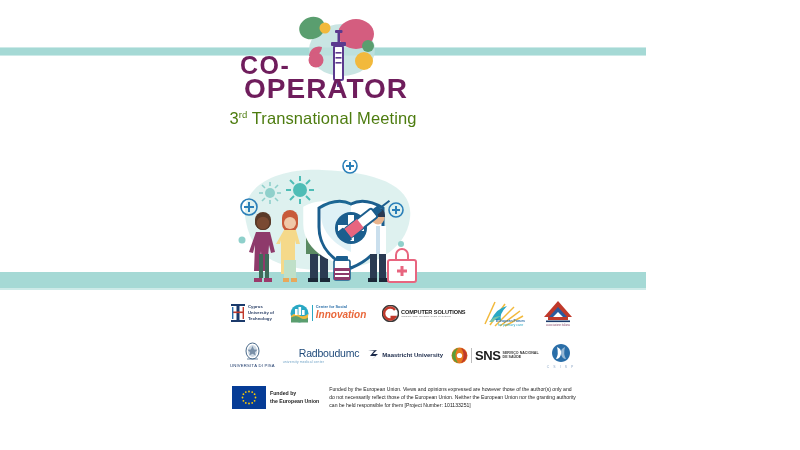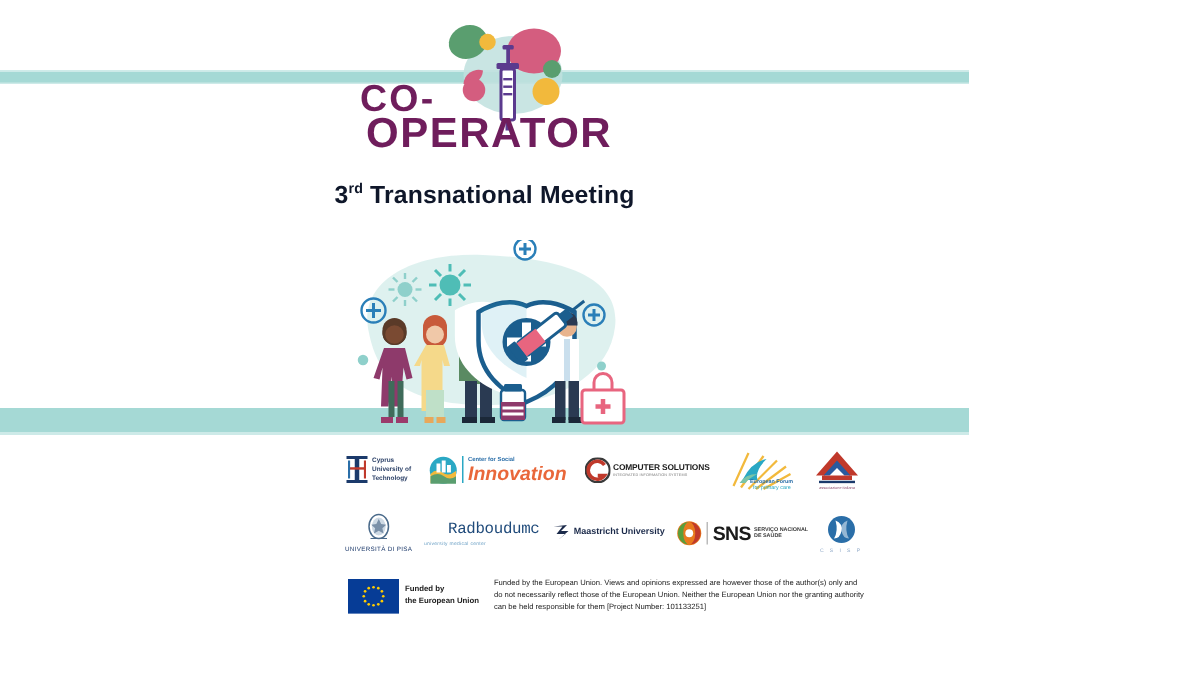--- a/index.html
+++ b/index.html
@@ -45,25 +45,24 @@
     height: 96px;
   }
   .logo-svg { display: block; margin: 0 auto; }
 
   
   .title-block {
     position: absolute;
     left: 0; right: 0;
     top: 108px;
     text-align: center;
-    color: #0f172a;
-    font-weight: bold;
+    color: #4d7c0f;
+    font-weight: normal;
     line-height: 1.28;
     letter-spacing: .1px;
-    margin-top: 12px;
   }
   .title-line1 { font-size: 16.5px; }
   .title-line1 sup { font-size: 9.5px; vertical-align: super; }
   .title-line2 { font-size: 16.5px; }
 
   
   .hero {
     position: absolute;
     left: 0; right: 0;
     top: 160px;
@@ -100,32 +99,32 @@
     margin-left: 2px;
     text-align: left;
   }
   .csi-bar {
     border-left: 1px solid #2aa8c4;
     padding-left: 3px;
     margin-left: 3px;
     text-align: left;
   }
   .csi-small { font-size: 3.9px; color: #2a6ea8; font-weight: bold; line-height: 1.2; }
-  .csi-big { font-size: 13px; color: #e9673a; font-weight: bold; line-height: 1.05; font-style: italic; }
+  .csi-big { font-size: 10px; color: #e9673a; font-weight: bold; line-height: 1.05; font-style: italic; }
   .cs-txt { margin-left: 2px; text-align: left; }
   .cs-big { font-size: 5.6px; font-weight: bold; color: #1b1b1b; letter-spacing: -.1px; }
   .cs-small { font-size: 2.5px; color: #777; letter-spacing: .1px; }
   .unipi-txt {
     font-size: 4.2px;
     color: #1d3a6b;
     letter-spacing: .2px;
     margin-top: 1px;
     text-align: center;
   }
-  .radboud-big { font-size: 10.5px; color: #1f4a7a; letter-spacing: -.2px; font-family: Liberation Mono, monospace; margin-left: 16px; }
+  .radboud-big { font-size: 10.5px; color: #1f4a7a; letter-spacing: -.2px; font-family: Liberation Sans, sans-serif; margin-left: 16px; }
   .radboud-sub { font-size: 3.3px; color: #6a9fc4; letter-spacing: .2px; margin-top: 1px; }
   .maas-txt { font-size: 6px; font-weight: bold; color: #1b2a4a; margin-left: 3px; }
   .sns-big { font-size: 13px; font-weight: bold; color: #1b1b1b; letter-spacing: -.4px; text-align: right; }
   .sns-sub { font-size: 3.6px; font-weight: bold; color: #3a3a3a; line-height: 1.15; margin-left: 2px; text-align: left; }
   .sns-div { border-left: 1px solid #bbb; height: 15px; margin: 0 3px; }
   .csip-txt { font-size: 3.4px; color: #8fa9c8; letter-spacing: 1.6px; margin-top: 1px; text-align: center; }
 
   
   .eu-strip {
     position: absolute;

